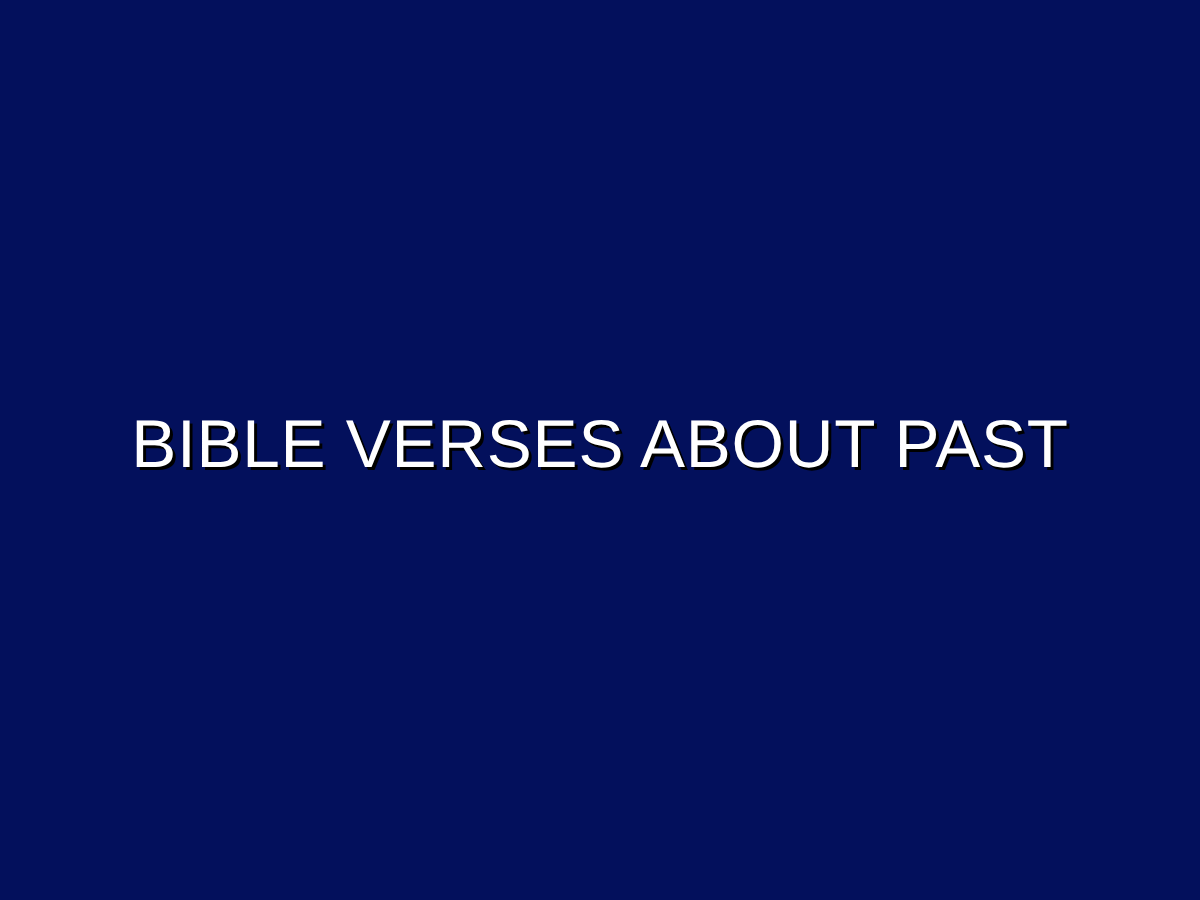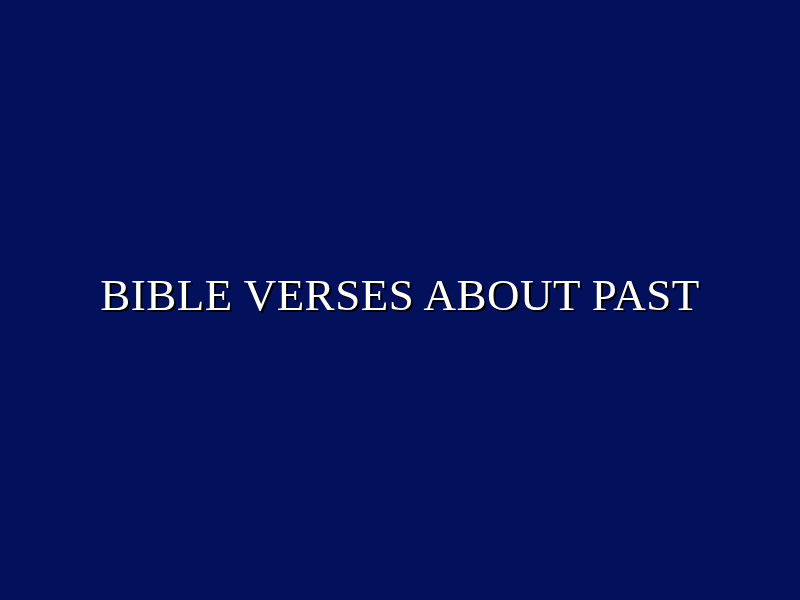--- a/index.html
+++ b/index.html
@@ -49,17 +49,17 @@
     -webkit-font-smoothing: antialiased;
   }
 </style>
 </head>
 <body>
 
 <div id="slide" style="background: rgb(3, 16, 92);">
 
   <div id="title-block">
 
-    <h1 id="title-text" style="color: rgb(255, 255, 255); text-shadow: rgb(0, 0, 0) 2px 2px 0px; font-family: Liberation Serif, serif;">BIBLE VERSES ABOUT PAST</h1>
+    <h1 id="title-text" style="color: rgb(255, 255, 255); text-shadow: rgb(0, 0, 0) 2px 2px 0px;">BIBLE VERSES ABOUT PAST</h1>
 
   </div>
 
 </div>
 
 </body></html>

